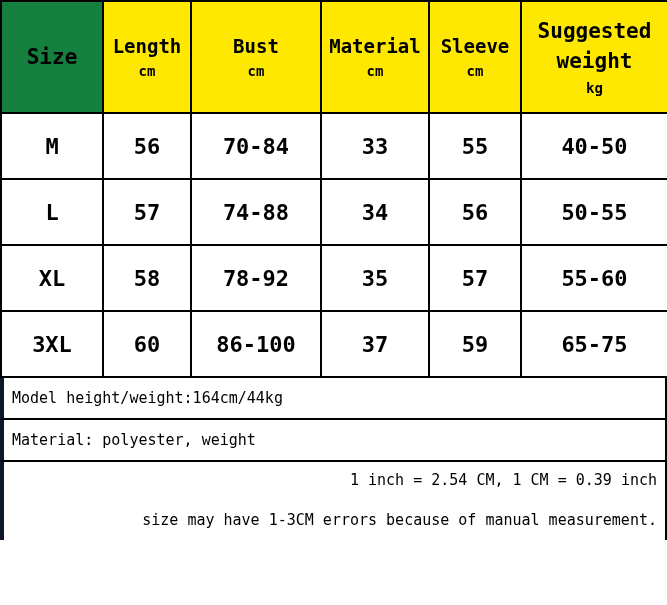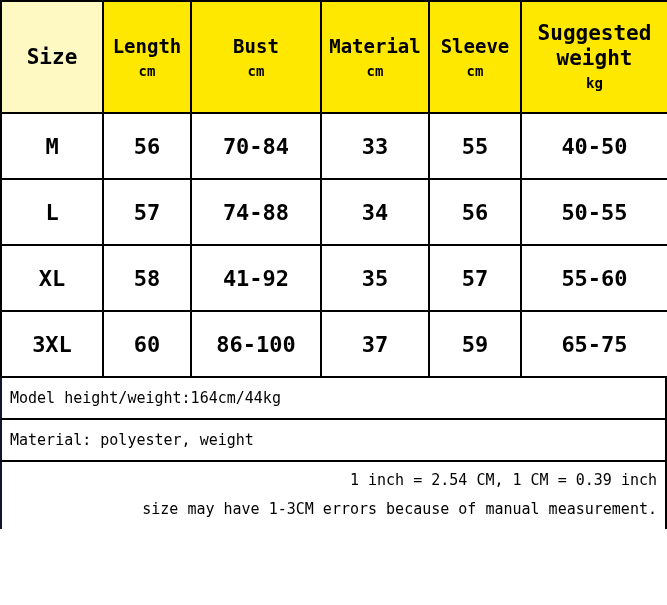--- a/index.html
+++ b/index.html
@@ -41,65 +41,65 @@
     font-size: 19px;
     line-height: 26px;
     padding: 4px 0 2px 0;
   }
   .hdr-unit {
     font-size: 14px;
     line-height: 20px;
     padding: 0 0 4px 0;
   }
   .size-word {
-    background: #fef9c3;
+    background: #15803d;
     color: #ff0000;
     font-size: 21px;
   }
   .body-cell {
     font-size: 22px;
     height: 64px;
     background: #ffffff;
   }
   .notes {
     width: 667px;
     box-sizing: border-box;
   }
   .note-row {
-    border-left: 2px solid #0f172a;
+    border-left: 4px solid #0f172a;
     border-right: 2px solid #000;
     border-bottom: 2px solid #000;
     box-sizing: border-box;
     padding: 10px 8px 10px 8px;
     font-size: 15px;
     color: #000;
     font-weight: normal;
     line-height: 20px;
   }
   .note-row.last {
     border-bottom: none;
     padding-top: 8px;
   }
   .note-line {
     display: block;
     white-space: nowrap;
     text-align: right;
   }
   .note-line + .note-line {
-    margin-top: 9px;
+    margin-top: 20px;
   }
   .hdr-inner {
     display: flex;
     flex-direction: column;
     justify-content: center;
     height: 110px;
   }
   .hdr-two-line {
     font-size: 21px;
-    line-height: 25px;
+    line-height: 30px;
   }
 </style>
 </head>
 <body>
 
 <div class="sheet">
 
   <table class="size-table">
     <colgroup>
       <col style="width:102px">
@@ -163,21 +163,21 @@
         <td class="body-cell">57</td>
         <td class="body-cell">74-88</td>
         <td class="body-cell">34</td>
         <td class="body-cell">56</td>
         <td class="body-cell">50-55</td>
       </tr>
 
       <tr>
         <td class="body-cell">XL</td>
         <td class="body-cell">58</td>
-        <td class="body-cell">41-92</td>
+        <td class="body-cell">78-92</td>
         <td class="body-cell">35</td>
         <td class="body-cell">57</td>
         <td class="body-cell">55-60</td>
       </tr>
 
 
       <tr>
         <td class="body-cell">3XL</td>
         <td class="body-cell">60</td>
         <td class="body-cell">86-100</td>

